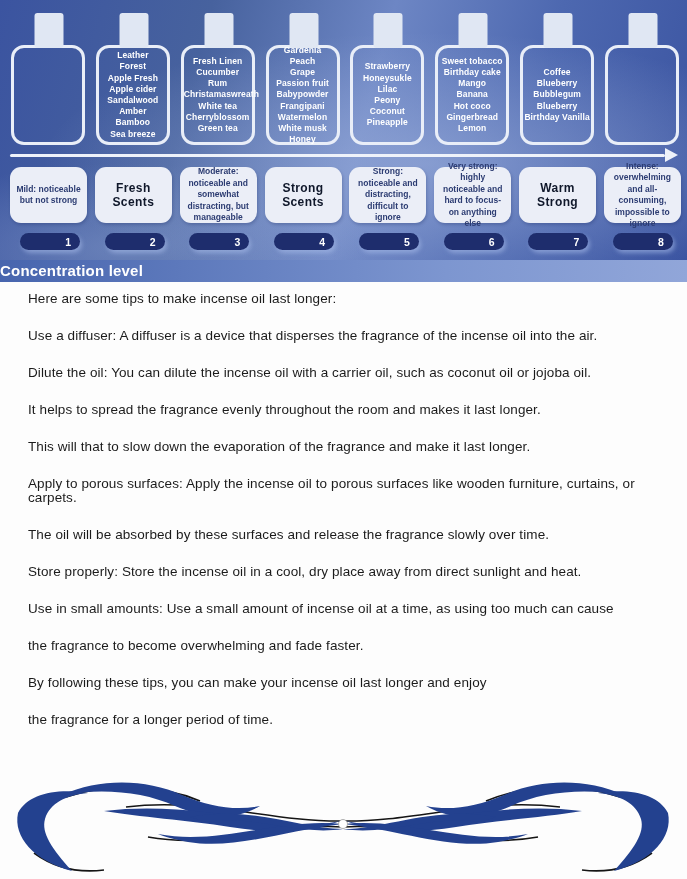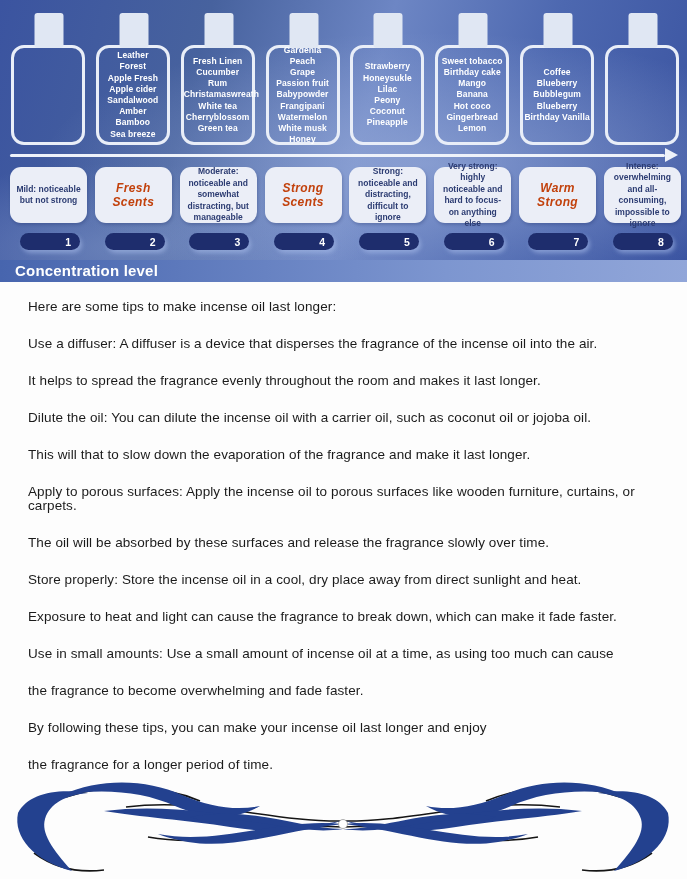--- a/index.html
+++ b/index.html
@@ -28,34 +28,34 @@
   .arrow-row{position:relative;height:22px;}
   .arrow-line{position:absolute;left:10px;right:22px;top:9px;height:3px;background:#eef2fa;border-radius:2px;}
   .arrow-head{position:absolute;right:9px;top:3px;width:0;height:0;
        border-left:13px solid #eef2fa;border-top:7.5px solid transparent;border-bottom:7.5px solid transparent;}
 
   .levels-row{display:flex;justify-content:space-between;padding:0 6px 0 10px;}
   .level-box{width:77px;height:56px;background:#ebeef7;border-radius:11px;
        display:flex;align-items:center;justify-content:center;text-align:center;
        box-sizing:border-box;padding:3px 5px;box-shadow:1px 2px 3px rgba(25,40,95,.25);}
   .level-box .lvl-text{color:#2c3c72;font-size:8.5px;font-weight:600;line-height:11.5px;}
-  .level-box.emph .lvl-text{color:#c2410c;font-size:12px;font-weight:bold;letter-spacing:.4px;line-height:14px;font-style:italic;}
+  .level-box.emph .lvl-text{color:#0f172a;font-size:12px;font-weight:bold;letter-spacing:.4px;line-height:14px;}
 
   .pills-row{display:flex;justify-content:space-between;padding:0 14px 0 20px;margin-top:10px;}
   .pill{width:60px;height:17px;background:#1e2d6d;border-radius:9px;
        box-shadow:2px 3px 4px rgba(170,190,235,.55);
        display:flex;align-items:center;justify-content:flex-end;box-sizing:border-box;padding-right:9px;}
   .pill .num{color:#ffffff;font-size:10.5px;font-weight:bold;}
 
   .axis-bar{margin-top:10px;height:22px;line-height:22px;
        background:linear-gradient(90deg,#4765ae 0%,#7d96d0 65%,#91a6d9 100%);
-       color:#ffffff;font-size:15px;font-weight:bold;padding-left:15px;letter-spacing:.2px;}
+       color:#ffffff;font-size:15px;font-weight:bold;padding-left:0;letter-spacing:.2px;}
 
   
-  .tips{position:absolute;top:278px;left:0;width:687px;box-sizing:border-box;padding:22px 10px 0 28px;}
+  .tips{position:absolute;top:270px;left:0;width:687px;box-sizing:border-box;padding:22px 10px 0 28px;}
   .tips p{margin:0 0 23px 0;color:#1b1b1b;font-size:13.5px;line-height:14px;letter-spacing:.1px;}
 
   
   .flourish{position:absolute;left:8px;bottom:6px;}
 </style>
 </head>
 <body>
 
 <div class="page">
 
@@ -218,27 +218,26 @@
       </div>
 
     <div class="axis-bar">
       <span>Concentration level</span>
     </div>
   </div>
 
   <div class="tips">
       <p>Here are some tips to make incense oil last longer:</p>
       <p>Use a diffuser: A diffuser is a device that disperses the fragrance of the incense oil into the air.</p>
+      <p>Dilute the oil: You can dilute the incense oil with a carrier oil, such as coconut oil or jojoba oil.</p>
       <p>It helps to spread the fragrance evenly throughout the room and makes it last longer.</p>
-      <p>Dilute the oil: You can dilute the incense oil with a carrier oil, such as coconut oil or jojoba oil.</p>
       <p>This will that to slow down the evaporation of the fragrance and make it last longer.</p>
       <p>Apply to porous surfaces: Apply the incense oil to porous surfaces like wooden furniture, curtains, or carpets.</p>
       <p>The oil will be absorbed by these surfaces and release the fragrance slowly over time.</p>
       <p>Store properly: Store the incense oil in a cool, dry place away from direct sunlight and heat.</p>
-      <p>Exposure to heat and light can cause the fragrance to break down, which can make it fade faster.</p>
       <p>Use in small amounts: Use a small amount of incense oil at a time, as using too much can cause</p>
       <p>the fragrance to become overwhelming and fade faster.</p>
       <p>By following these tips, you can make your incense oil last longer and enjoy</p>
       <p>the fragrance for a longer period of time.</p>
     </div>
 
   <svg class="flourish" width="670" height="96" viewBox="0 0 670 96" aria-hidden="true">
     <defs>
       <g id="flhalf">
 

